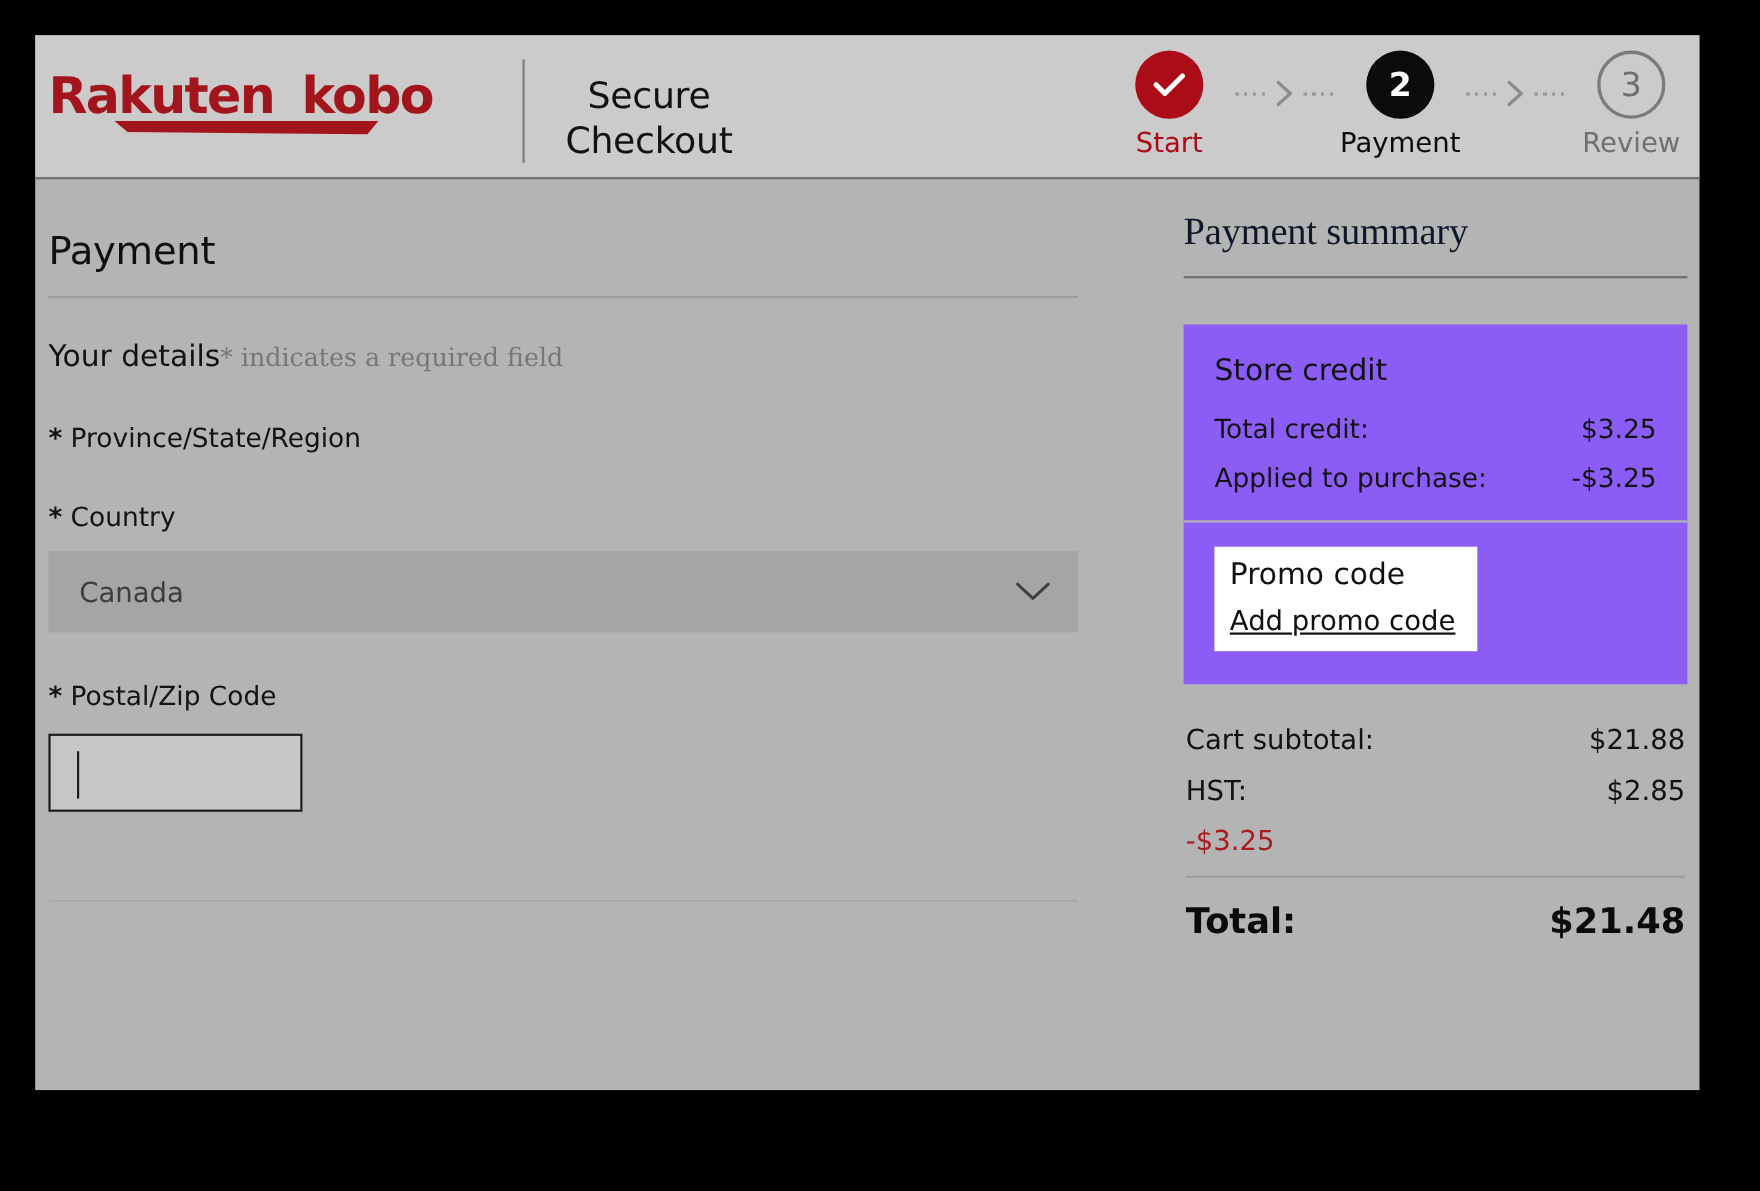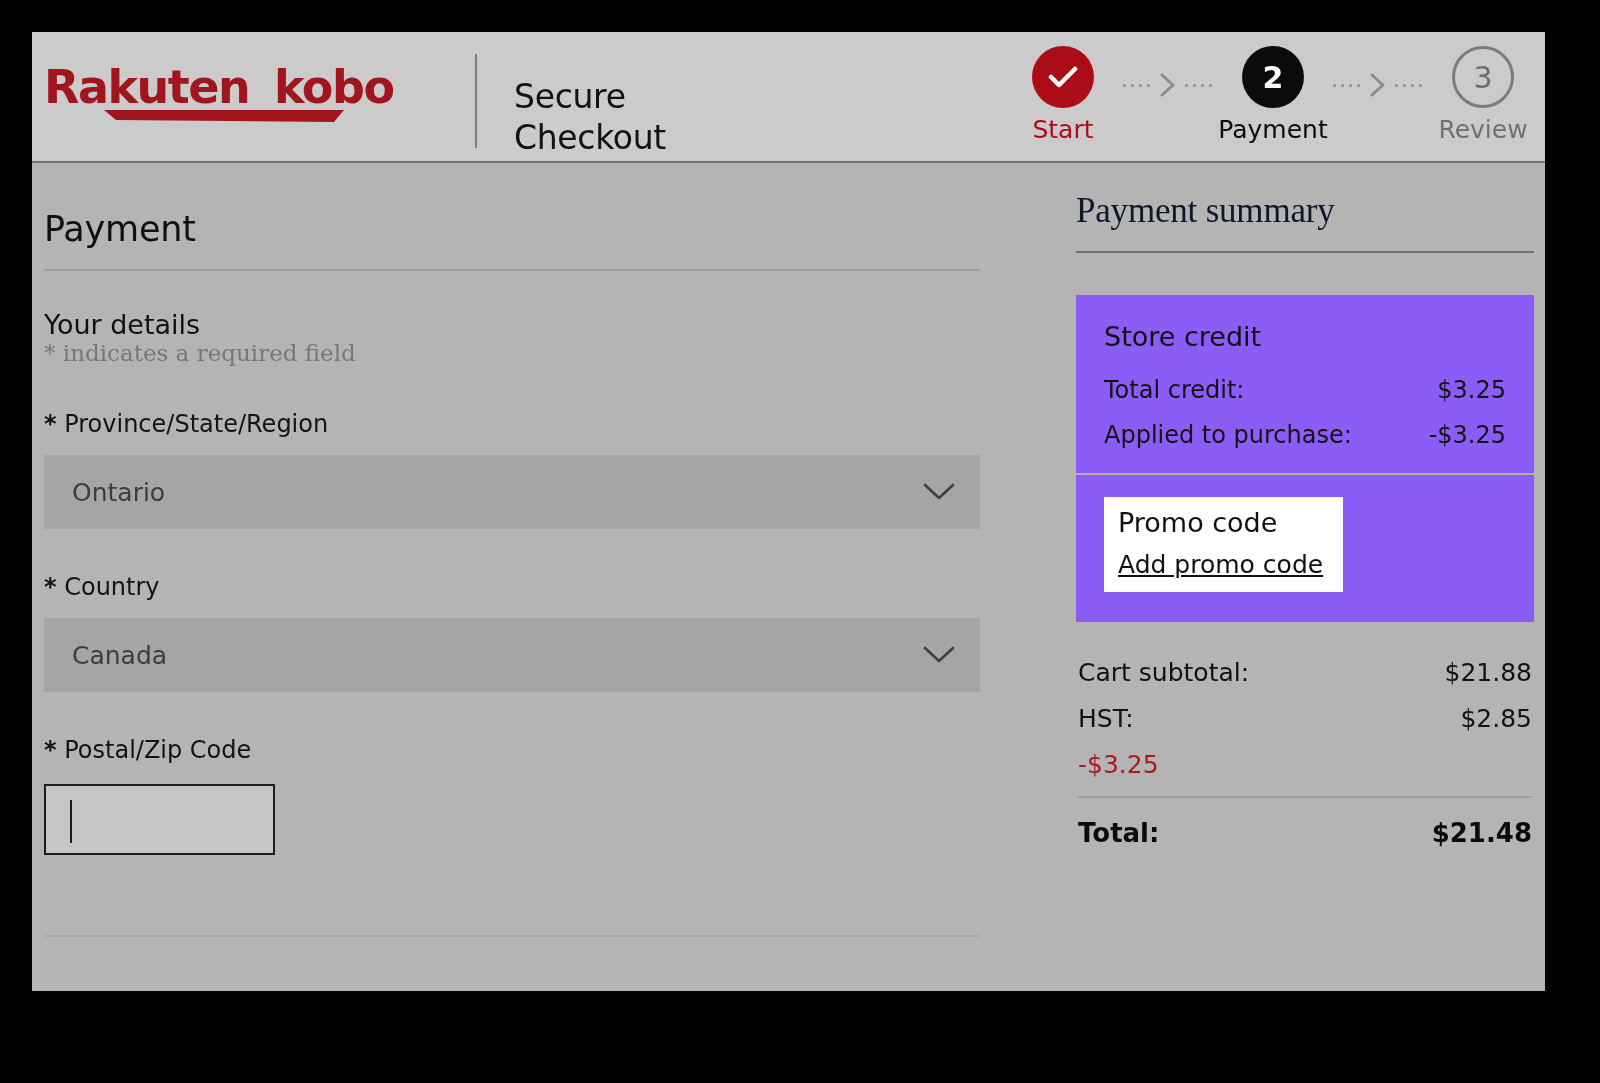--- a/index.html
+++ b/index.html
@@ -47,27 +47,28 @@
     left: 443px;
     top: 22px;
     width: 2px;
     height: 94px;
     background: #7d7d7d;
   }
 
   .secure-checkout {
     position: absolute;
     left: 482px;
-    top: 44px;
+    top: 34px;
     font-size: 33px;
     line-height: 1.25;
     color: #121212;
     font-family: "DejaVu Sans", sans-serif;
     font-weight: 400;
     letter-spacing: -0.3px;
+    text-align: center;
   }
 
   
   .stepper {
     position: absolute;
     right: 10px;
     top: 14px;
     display: flex;
     align-items: flex-start;
     height: 110px;
@@ -155,21 +156,20 @@
   .title-rule {
     margin-top: 20px;
     height: 2px;
     background: #9d9d9d;
   }
 
   .row-between {
     display: flex;
     align-items: baseline;
     margin-top: 38px;
-    flex-direction: column;
   }
   .your-details {
     font-size: 27px;
     color: #111111;
     font-weight: 400;
   }
   .required-note {
     font-size: 23px;
     color: #777777;
     font-family: "DejaVu Serif", serif;
@@ -297,21 +297,21 @@
   .totals-rule {
     height: 2px;
     background: #9d9d9d;
     margin-top: 16px;
     margin-bottom: 20px;
   }
   .grand-total {
     display: flex;
     justify-content: space-between;
     align-items: baseline;
-    font-size: 26px;
+    font-size: 32px;
     font-weight: 700;
     color: #0b0b0b;
   }
 
   .clipped-line {
     margin-top: 36px;
     display: flex;
     justify-content: space-between;
     font-size: 24px;
     color: #121212;
@@ -396,26 +396,20 @@
 
       <div class="row-between">
         <div class="your-details">Your details</div>
         <div class="required-note">* indicates a required field</div>
       </div>
 
       <div class="field-label">
         <span class="star">*</span>
         <span>Province/State/Region</span>
       </div>
-      <div class="select-box">
-        <span class="select-value">Ontario</span>
-        <svg width="34" height="22" viewBox="0 0 34 22">
-          <path d="M3 4 L17 17 L31 4" stroke="#3f3f3f" stroke-width="2.6" fill="none" stroke-linecap="round" stroke-linejoin="round"></path>
-        </svg>
-      </div>
 
       <div class="field-label">
         <span class="star">*</span>
         <span>Country</span>
       </div>
       <div class="select-box">
         <span class="select-value">Canada</span>
         <svg width="34" height="22" viewBox="0 0 34 22">
           <path d="M3 4 L17 17 L31 4" stroke="#3f3f3f" stroke-width="2.6" fill="none" stroke-linecap="round" stroke-linejoin="round"></path>
         </svg>

